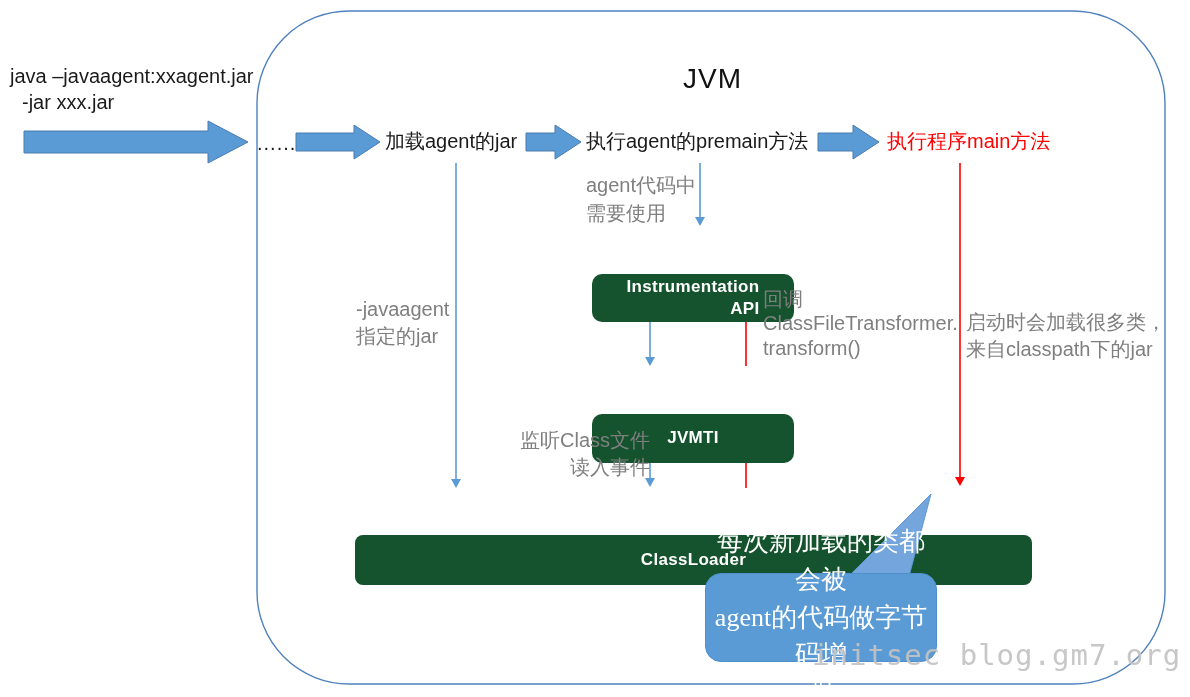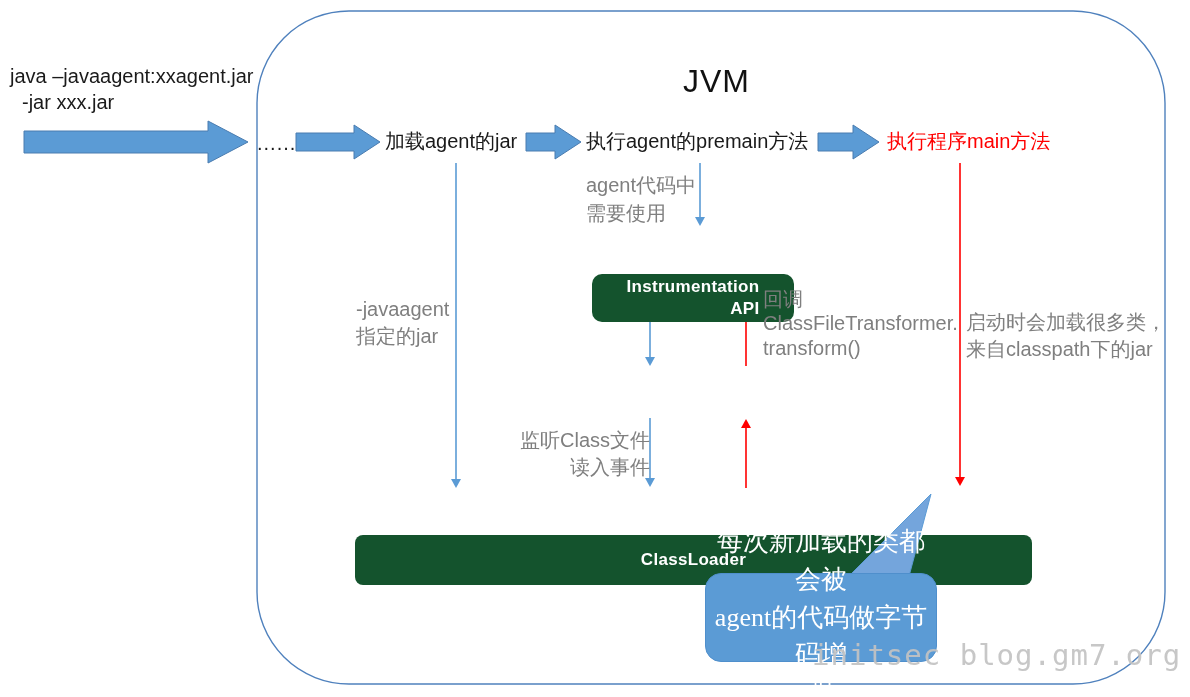--- a/index.html
+++ b/index.html
@@ -5,21 +5,21 @@
   html,body{margin:0;padding:0;background:#fff;}
   .stage{
     position:relative;width:1190px;height:697px;background:#fff;overflow:hidden;
     font-family:"Liberation Sans","DejaVu Sans",sans-serif;
   }
   .stage svg{position:absolute;left:0;top:0;}
   svg.lines{z-index:1;}
   svg.tail{z-index:3;}
   .abs{position:absolute;white-space:pre-line;}
   .txt{z-index:5;color:#1a1a1a;font-size:20px;line-height:1.25;}
-  .title{z-index:5;color:#111;font-size:32px;letter-spacing:1px;}
+  .title{z-index:5;color:#111;font-size:28px;letter-spacing:1px;}
   .red{color:#ff0000;}
   .gray{color:#7f7f7f;}
   .box{
     z-index:2;background:#14532d;color:#fff;border-radius:10px;
     display:flex;align-items:center;justify-content:center;text-align:right;
     font-size:17px;font-weight:bold;line-height:1.3;letter-spacing:.3px;margin-top:46px;
   }
   .bubble{
     z-index:4;background:#5b9bd5;color:#fff;border-radius:16px;
     display:flex;align-items:center;justify-content:center;text-align:center;
@@ -87,20 +87,21 @@
   <div class="abs txt gray" style="left:763px;top:287px;line-height:1.22;">回调
 ClassFileTransformer.
 transform()</div>
   <div class="abs txt gray" style="left:966px;top:309px;line-height:1.35;">启动时会加载很多类，
 来自classpath下的jar</div>
   <div class="abs txt gray" style="left:520px;top:427px;line-height:1.35;text-align:right;">监听Class文件
 读入事件</div>
 
   <div class="abs box" style="left:592px;top:228px;width:202px;height:48px;">Instrumentation
 API</div>
+  <div class="abs box" style="left:592px;top:368px;width:202px;height:49px;">JVMTI</div>
   <div class="abs box" style="left:355px;top:489px;width:677px;height:50px;border-radius:8px;">ClassLoader</div>
 
   <svg class="tail" width="1190" height="697" viewBox="0 0 1190 697">
     <polygon points="845,580 908,580 931,494" fill="#74a5dc" stroke="#5b9bd5" stroke-width="1"></polygon>
   </svg>
 
   <div class="abs bubble" style="left:705px;top:573px;width:230px;height:87px;">每次新加载的类都会被
 agent的代码做字节码增
 强</div>
 

